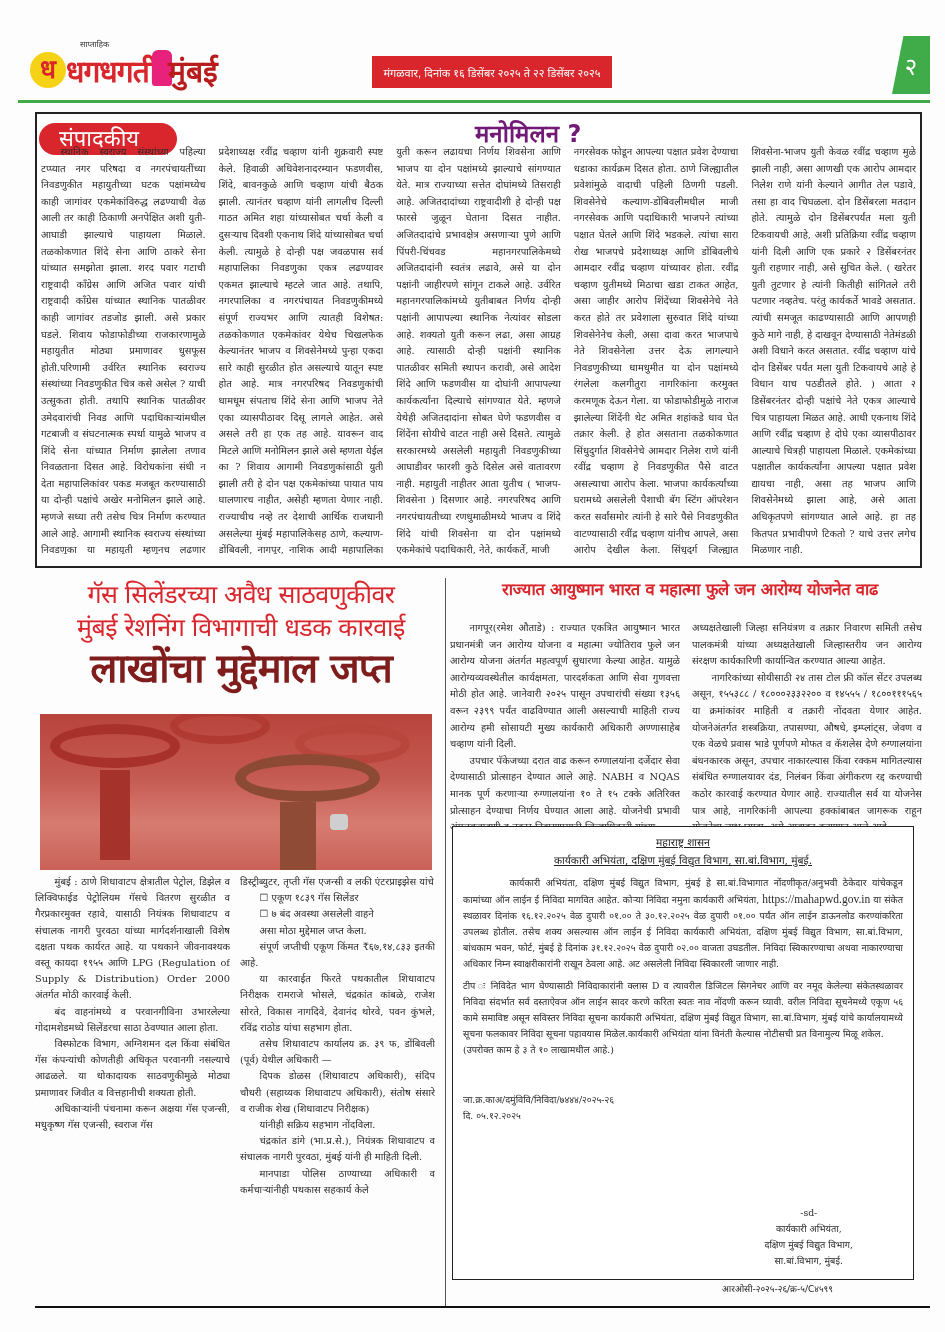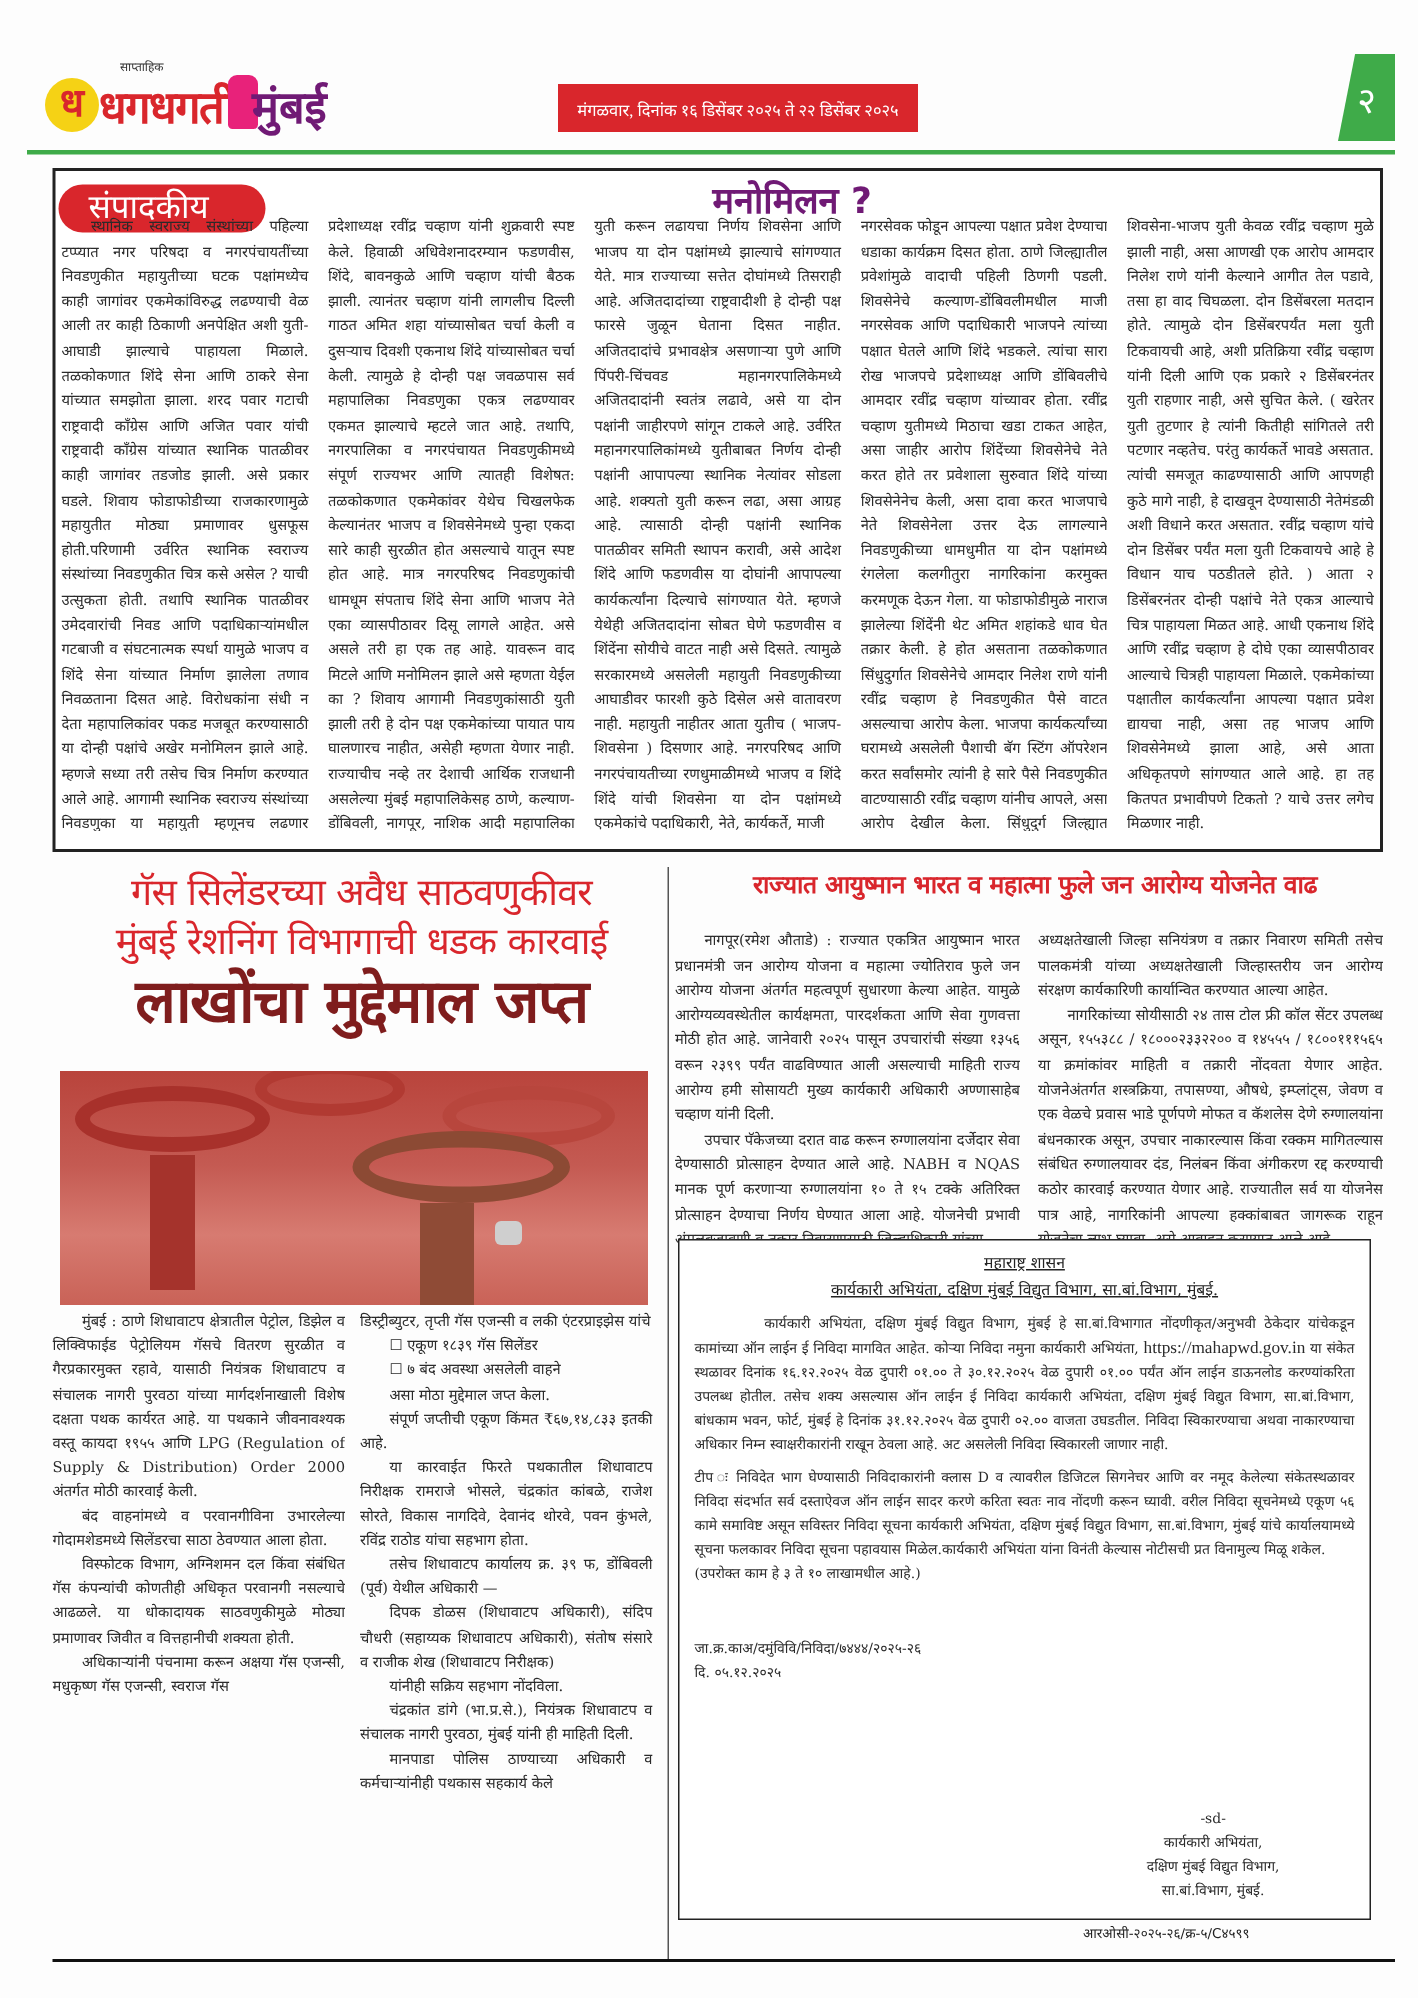--- a/index.html
+++ b/index.html
@@ -6,22 +6,22 @@
   html, body { width: 945px; height: 1332px; background: #fdfdfd; overflow: hidden; }
   body { font-family: "DejaVu Serif", serif; color: #222; position: relative; }
 
   
   .masthead { position: absolute; left: 0; top: 0; width: 945px; height: 100px; }
   .logo { position: absolute; left: 28px; top: 38px; height: 56px; width: 160px; }
   .logo-small { position: absolute; left: 52px; top: 0; font-size: 8px; color: #333; font-family: "DejaVu Sans", sans-serif; }
   .logo-circle { position: absolute; left: 2px; top: 14px; width: 36px; height: 36px; border-radius: 50%; background: #f5d215; color: #d9262c; font-weight: bold; font-size: 26px; text-align: center; line-height: 34px; font-family: "DejaVu Sans", sans-serif; }
   .logo-word1 { position: absolute; left: 38px; top: 12px; font-size: 30px; font-weight: bold; color: #d9262c; font-family: "DejaVu Sans", sans-serif; letter-spacing: -1px; }
   .logo-fist { position: absolute; left: 124px; top: 12px; width: 20px; height: 36px; background: #e8227a; border-radius: 6px 6px 3px 3px; }
-  .logo-word2 { position: absolute; left: 140px; top: 12px; font-size: 30px; font-weight: bold; color: #701a75; font-family: "DejaVu Sans", sans-serif; }
-  .date-bar { position: absolute; left: 208px; top: 56px; width: 204px; height: 32px; background: #d9262c; color: #fff; font-size: 11px; font-family: Liberation Serif, serif; display: flex; align-items: center; justify-content: center; white-space: nowrap; }
+  .logo-word2 { position: absolute; left: 140px; top: 12px; font-size: 30px; font-weight: bold; color: #b91c1c; font-family: "DejaVu Sans", sans-serif; }
+  .date-bar { position: absolute; left: 208px; top: 56px; width: 204px; height: 32px; background: #d9262c; color: #fff; font-size: 11px; font-family: Liberation Sans, sans-serif; display: flex; align-items: center; justify-content: center; white-space: nowrap; }
   .date-bar-wide { left: 372px; width: 240px; }
   .page-num { position: absolute; left: 892px; top: 36px; width: 38px; height: 58px; background: #3fab49; color: #fff; font-size: 24px; display: flex; align-items: center; justify-content: center; clip-path: polygon(30% 0, 100% 0, 100% 100%, 0 100%); font-family: "DejaVu Sans", sans-serif; }
   .green-rule { position: absolute; left: 18px; top: 100px; width: 912px; height: 3px; background: #3fab49; }
 
   
   .editorial { position: absolute; left: 35px; top: 112px; width: 887px; height: 456px; border: 2px solid #222; background: #fff; }
   .ed-label { position: absolute; left: 2px; top: 9px; width: 138px; height: 32px; background: #d9262c; color: #fff; font-size: 22px; font-family: "DejaVu Sans", sans-serif; padding-left: 20px; line-height: 32px; border-radius: 16px; }
   .ed-title { position: absolute; left: 438px; top: 2px; font-size: 24px; font-family: "DejaVu Sans", sans-serif; color: #701a75; }
   .ed-cols { position: absolute; left: 0; top: 30px; width: 883px; height: 410px; display: flex; gap: 13px; padding: 0 4px; }
   .col { flex: 1; font-size: 9.8px; line-height: 16.6px; text-align: justify; color: #2a2a2a; overflow: hidden; }

